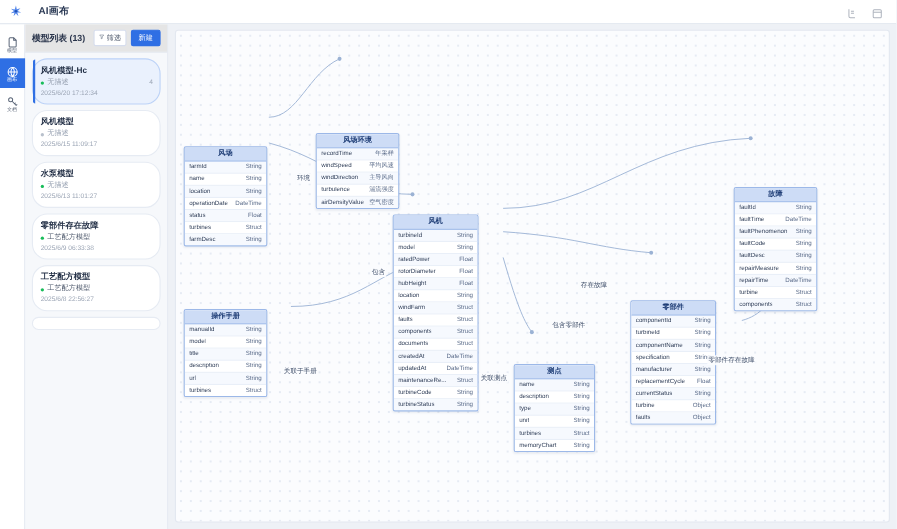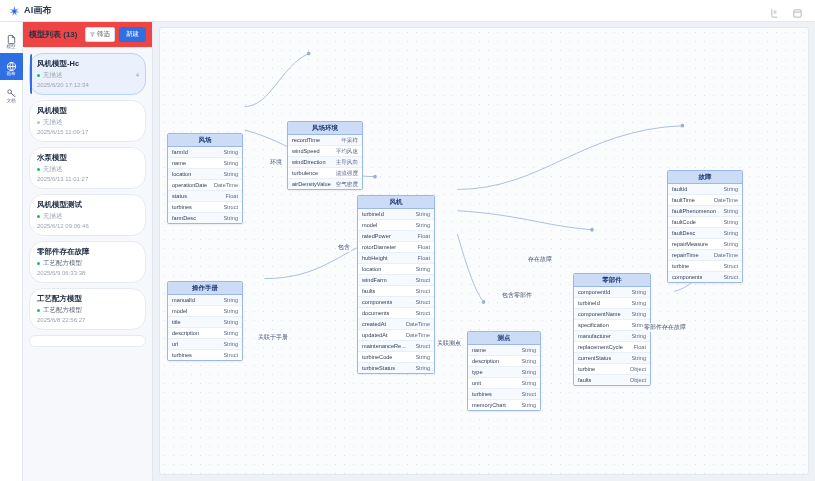--- a/index.html
+++ b/index.html
@@ -19,21 +19,21 @@
   
   .topbar {
     height: 22px; flex: 0 0 22px;
     background: #ffffff;
     border-bottom: 1px solid #e3e8f0;
     display: flex; align-items: center;
     padding: 0 8px;
     position: relative;
     z-index: 5;
   }
-  .brand { display: flex; align-items: flex-end; gap: 3px; }
+  .brand { display: flex; align-items: flex-end; gap: 14px; }
   .brand-logo { width: 13px; height: 13px; position: relative; }
   .brand-title {
     font-size: 9px; font-weight: bold; color: #2b3a55; letter-spacing: .2px;
   }
   .topbar-right {
     margin-left: auto; display: flex; align-items: center; gap: 12px;
     padding-right: 4px;
   }
   .tb-icon { width: 11px; height: 11px; opacity: .55; }
 
@@ -63,21 +63,21 @@
     width: 130px; flex: 0 0 130px;
     background: #f6f8fb;
     border-right: 1px solid #e3e8f0;
     display: flex; flex-direction: column;
     min-height: 0;
   }
   .list-head {
     height: 26px; flex: 0 0 26px;
     display: flex; align-items: center; gap: 4px;
     padding: 0 6px;
-    background: #ef4444;
+    background: #e5e5e5;
     border-bottom: 1px solid #e8edf4;
   }
   .list-title { font-size: 8px; font-weight: bold; color: #28334a; white-space: nowrap; }
   .btn-filter {
     margin-left: auto;
     font-size: 6.5px; color: #4a5568;
     background: #fff; border: 1px solid #d6dded; border-radius: 2px;
     padding: 2px 4px; display: flex; align-items: center; gap: 2px;
     cursor: pointer; white-space: nowrap;
   }
@@ -277,29 +277,20 @@
           <div class="mcard">
             <div class="mcard-title">水泵模型</div>
             <div class="mcard-row">
               <span class="dot"></span>
               <span class="mcard-desc">无描述</span>
               <span class="mcard-count"></span>
             </div>
             <div class="mcard-time">2025/6/13 11:01:27</div>
           </div>
           <div class="mcard">
-            <div class="mcard-title">风机模型测试</div>
-            <div class="mcard-row">
-              <span class="dot"></span>
-              <span class="mcard-desc">无描述</span>
-              <span class="mcard-count"></span>
-            </div>
-            <div class="mcard-time">2025/6/12 09:06:46</div>
-          </div>
-          <div class="mcard">
             <div class="mcard-title">零部件存在故障</div>
             <div class="mcard-row">
               <span class="dot"></span>
               <span class="mcard-desc filled">工艺配方模型</span>
               <span class="mcard-count"></span>
             </div>
             <div class="mcard-time">2025/6/9 06:33:38</div>
           </div>
           <div class="mcard">
             <div class="mcard-title">工艺配方模型</div>

